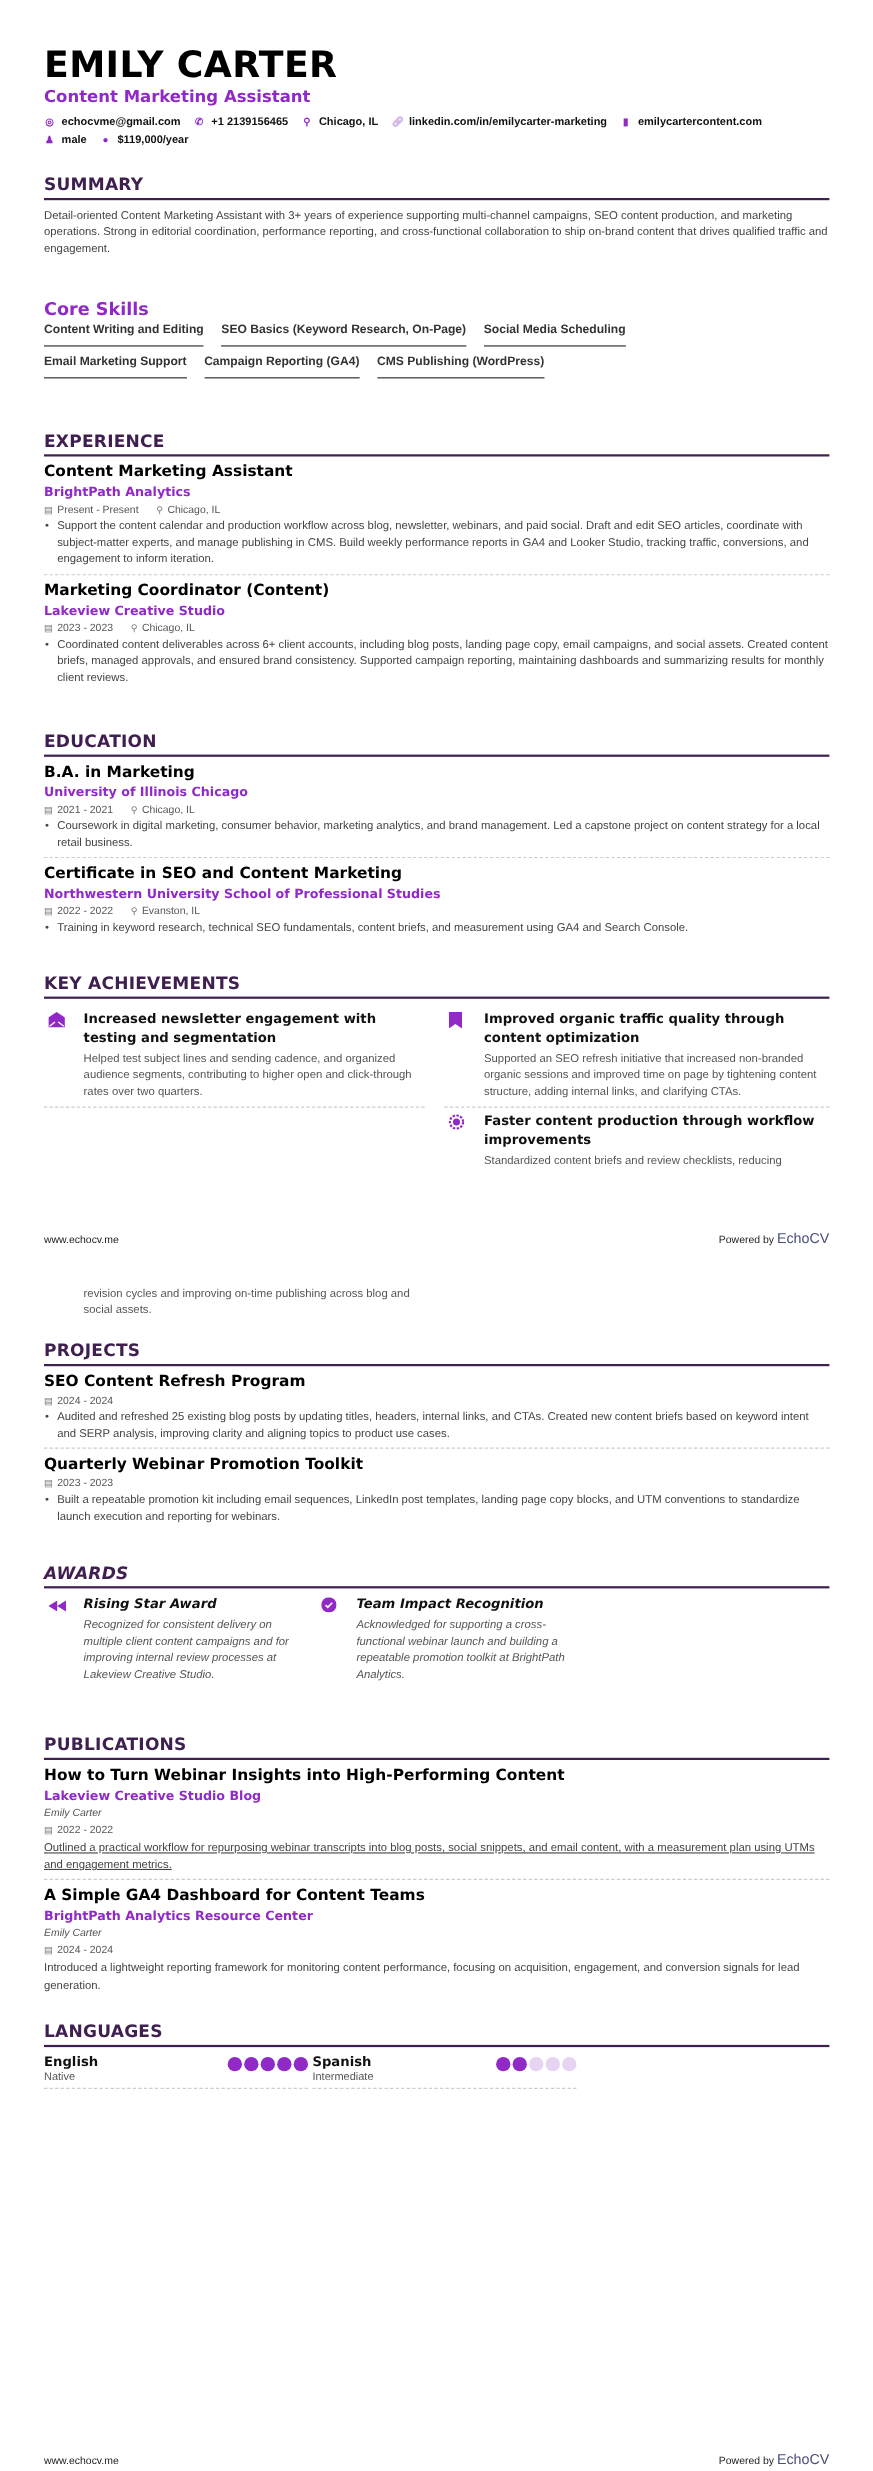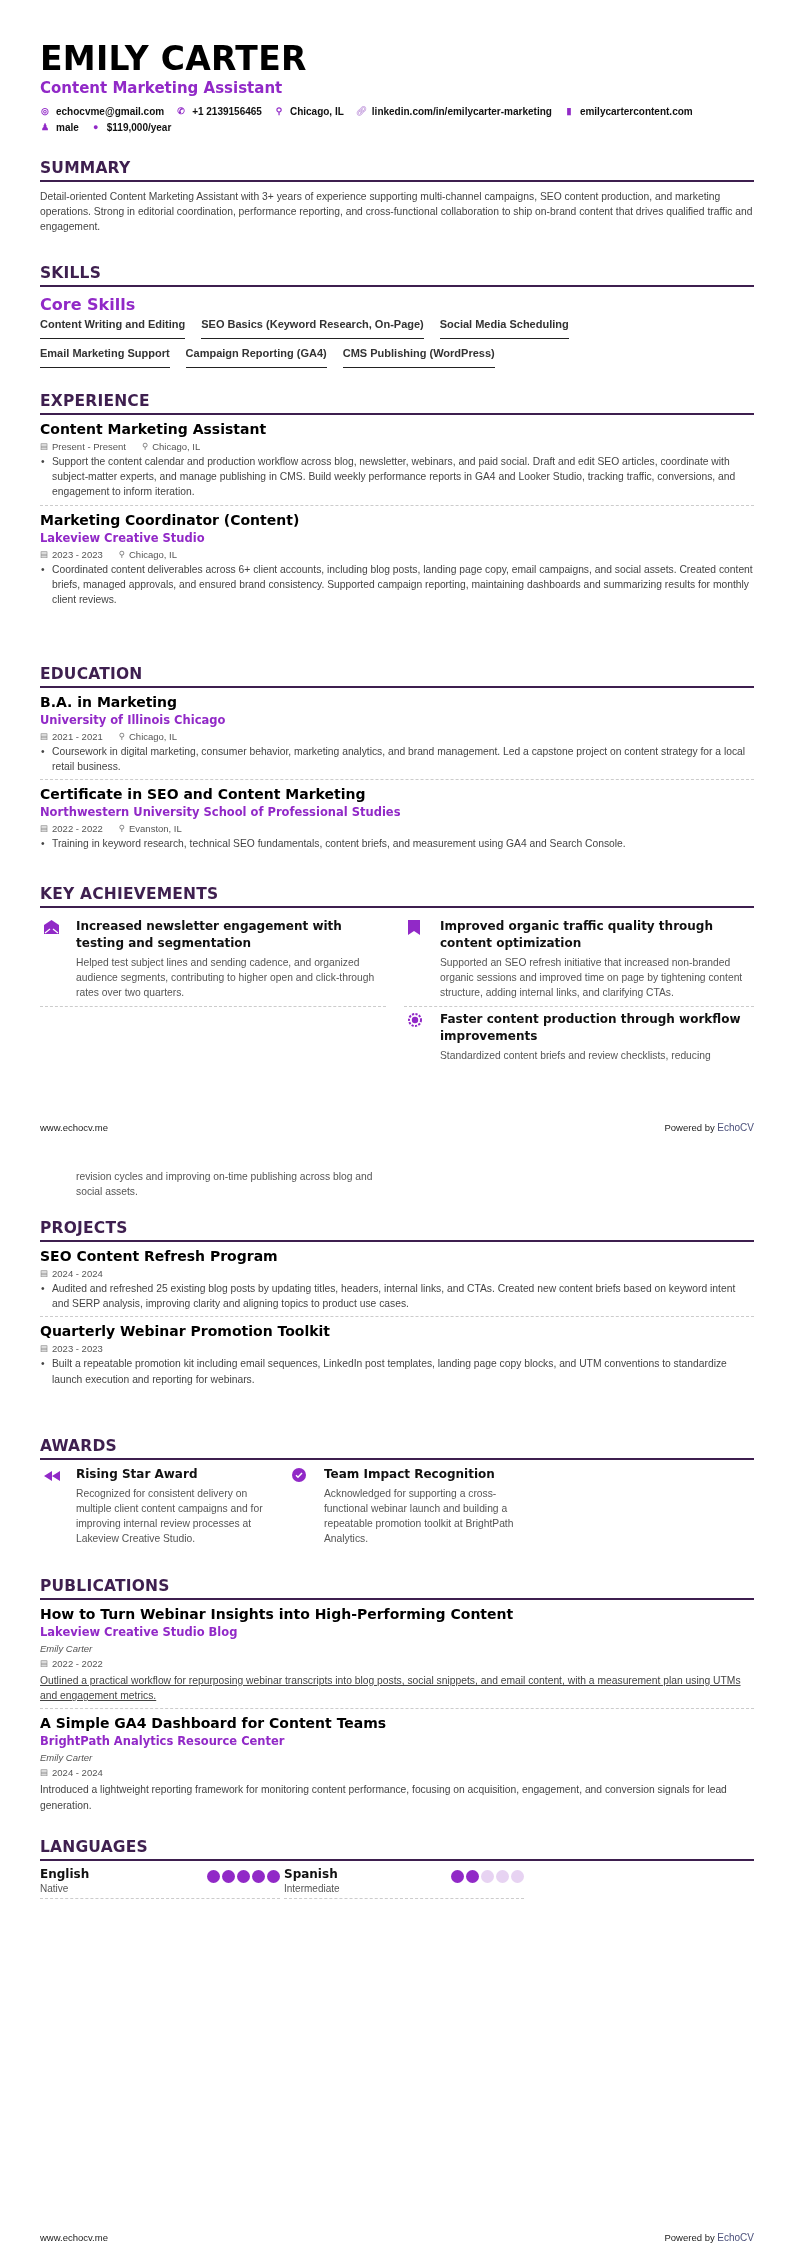--- a/index.html
+++ b/index.html
@@ -90,21 +90,21 @@
 
     .langs { display: flex; margin-top: 6px; }
     .lang { width: 240px; display:flex; justify-content: space-between; border-bottom: 1px dashed #ccc; padding-bottom: 2px; margin-right: 4px; }
     .lang-name { font-family: "DejaVu Sans", sans-serif; font-weight: 700; font-size: 12px; color:#111; line-height: 15px; }
     .lang-level { font-size: 10px; color: #555; line-height: 14px; }
     .dots { display:flex; align-items:center; padding-top: 2px; height: 16px; }
     .dot { width: 13px; height: 13px; border-radius: 50%; margin-left: 2px; background: #9129c7; }
     .dot.off { background: #e7d3f2; }
 
     .footer { position: absolute; left: 40px; width: 714px; display:flex; justify-content: space-between; align-items: flex-end; font-size: 9.5px; color: #222; }
-    .powered .brand { font-size: 10px; color: #5a5a9a; color:#4a4f7a; }
+    .powered .brand { font-size: 13px; color: #5a5a9a; color:#4a4f7a; }
   </style>
 </head>
 <body>
 
 <div class="page page1">
 
   <div class="content" style="top:40px;">
     <div class="name">EMILY CARTER</div>
     <div class="title">Content Marketing Assistant</div>
     <div class="contacts">
@@ -142,38 +142,38 @@
       </div>
     </div>
   </div>
 
   <div class="content" style="top:158px;">
     <div class="section-h">SUMMARY</div>
     <div class="para">Detail-oriented Content Marketing Assistant with 3+ years of experience supporting multi-channel campaigns, SEO content production, and marketing operations. Strong in editorial coordination, performance reporting, and cross-functional collaboration to ship on-brand content that drives qualified traffic and engagement.</div>
   </div>
 
   <div class="content" style="top:263px;">
-    <div class="section-h">SKILLS</div>
     <div class="sub-h">Core Skills</div>
     <div class="skills">
       <span class="skill">Content Writing and Editing</span>
       <span class="skill">SEO Basics (Keyword Research, On-Page)</span>
       <span class="skill">Social Media Scheduling</span>
     </div>
     <div class="skills" style="margin-top:0">
       <span class="skill">Email Marketing Support</span>
       <span class="skill">Campaign Reporting (GA4)</span>
       <span class="skill">CMS Publishing (WordPress)</span>
     </div>
   </div>
 
   <div class="content" style="top:391px;">
     <div class="section-h">EXPERIENCE</div>
     <div class="entry">
       <div class="entry-title">Content Marketing Assistant</div>
+      <div class="entry-org">BrightPath Analytics</div>
       <div class="meta">
         <span class="ic">▤</span>
         <span>Present - Present</span>
         <span class="gap"></span>
         <span class="ic">⚲</span>
         <span>Chicago, IL</span>
       </div>
       <div class="bullet">Support the content calendar and production workflow across blog, newsletter, webinars, and paid social. Draft and edit SEO articles, coordinate with subject-matter experts, and manage publishing in CMS. Build weekly performance reports in GA4 and Looker Studio, tracking traffic, conversions, and engagement to inform iteration.</div>
     </div>
     <div class="entry last">
@@ -288,21 +288,21 @@
     <div class="entry last">
       <div class="entry-title">Quarterly Webinar Promotion Toolkit</div>
       <div class="meta">
         <span class="ic">▤</span>
         <span>2023 - 2023</span>
       </div>
       <div class="bullet">Built a repeatable promotion kit including email sequences, LinkedIn post templates, landing page copy blocks, and UTM conventions to standardize launch execution and reporting for webinars.</div>
     </div>
   </div>
 
-  <div class="content" style="top:313px;">
+  <div class="content" style="top:297px;font-style:italic;">
     <div class="section-h">AWARDS</div>
     <div class="awards">
       <div class="award">
         <div class="ach-icon">
           <svg width="16" height="10" viewBox="0 0 16 10">
               <path d="M8 0v10L0 5z M16 0v10L8 5z" fill="#9129c7"></path>
             </svg>
         </div>
         <div class="award-body">
           <div class="ach-title">Rising Star Award</div>

